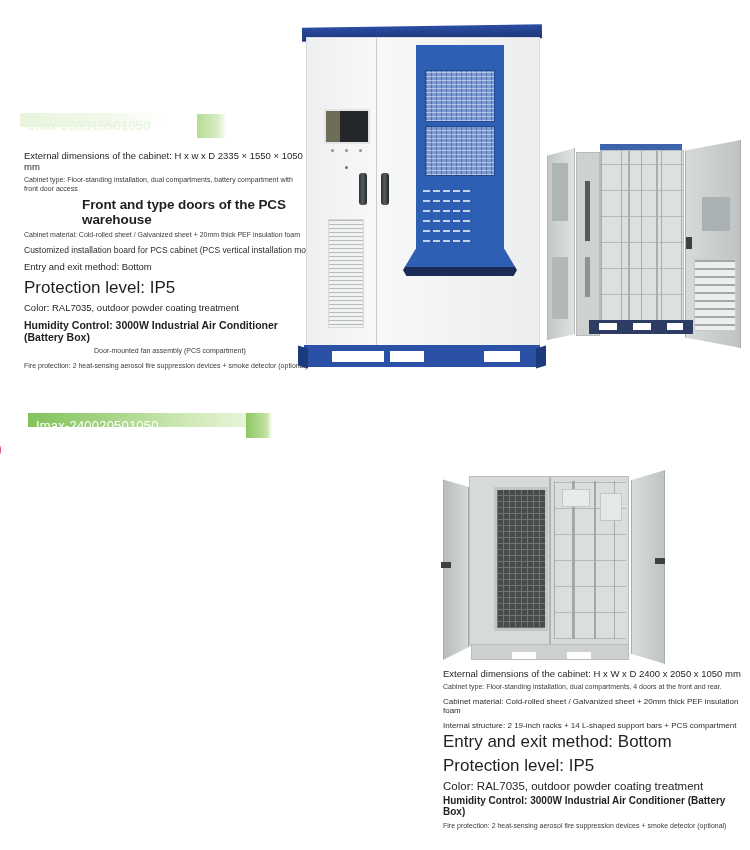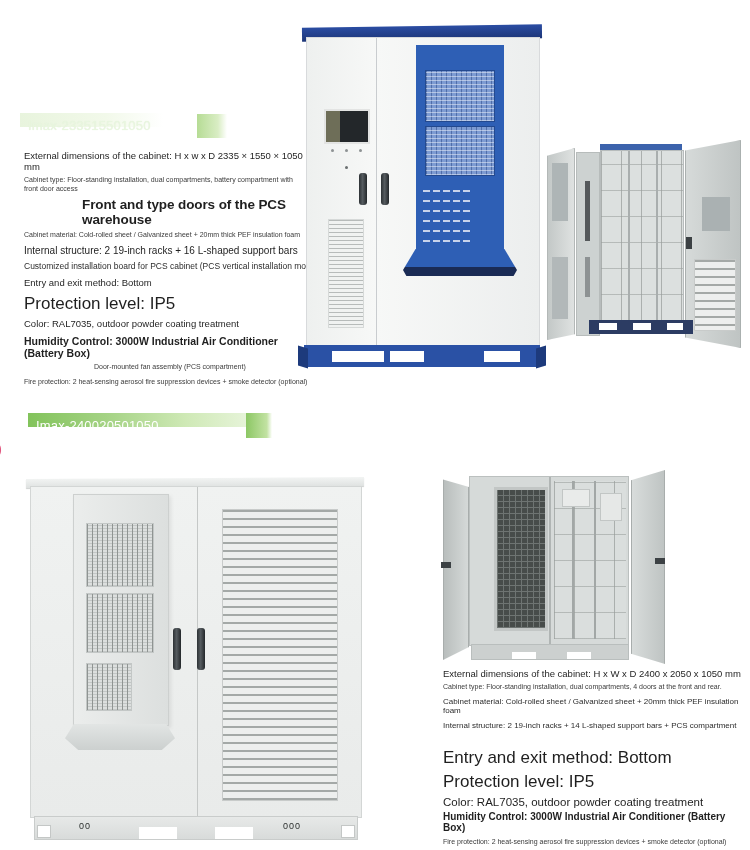--- a/index.html
+++ b/index.html
@@ -22,21 +22,21 @@
   .pink-mark{left:-3px;top:440px;color:#e0557e;font-size:15px;}
 
   
   .specs{position:absolute;color:#1f1f1f;}
   .specs1{left:24px;top:150px;width:296px;}
   .specs2{left:443px;top:668px;width:302px;}
   .ln{display:block;}
   .ln-md {font-size:9.5px; margin-bottom:3px;}
   .ln-md2{font-size:10px;  margin-bottom:5px;}
   .ln-sm {font-size:8.5px; margin-bottom:6px;color:#2c2c2c;}
-  .ln-sm2{font-size:8px;   margin-bottom:18px;color:#2c2c2c;}
+  .ln-sm2{font-size:8px;   margin-bottom:2px;color:#2c2c2c;}
   .ln-xs {font-size:7px;   margin-bottom:4px;color:#3a3a3a;line-height:1.3;}
   .ln-heading{font-size:13.5px;font-weight:600;padding-left:58px;margin-bottom:3px;letter-spacing:-.1px;}
   .ln-lg {font-size:17px;  margin-bottom:4px;}
   .ln-lg2{font-size:11.5px;margin-bottom:3px;}
   .ln-sb {font-size:10.5px;font-weight:600;margin-bottom:3px;}
   .ln-sb2{font-size:10px;  font-weight:600;margin-bottom:4px;}
   .ln-indent{padding-left:70px;}
   .mb6{margin-bottom:6px;}
 
   
@@ -72,21 +72,20 @@
 <div class="page">
 
   <div class="badge badge-faint">Imax-233515501050</div>
   <div class="abs badge-sq1"></div>
 
   <div class="specs specs1">
     <span class="ln ln-md">External dimensions of the cabinet: H x w x D 2335 × 1550 × 1050 mm</span>
     <span class="ln ln-xs" style="width:278px">Cabinet type: Floor-standing installation, dual compartments, battery compartment with front door access</span>
     <span class="ln ln-heading">Front and type doors of the PCS warehouse</span>
     <span class="ln ln-xs mb6">Cabinet material: Cold-rolled sheet / Galvanized sheet + 20mm thick PEF insulation foam</span>
-    <span class="ln ln-md2">Internal structure: 2 19-inch racks + 16 L-shaped support bars</span>
     <span class="ln ln-sm">Customized installation board for PCS cabinet (PCS vertical installation mode)</span>
     <span class="ln ln-md mb6">Entry and exit method: Bottom</span>
     <span class="ln ln-lg">Protection level: IP5</span>
     <span class="ln ln-md mb6">Color: RAL7035, outdoor powder coating treatment</span>
     <span class="ln ln-sb">Humidity Control: 3000W Industrial Air Conditioner (Battery Box)</span>
     <span class="ln ln-xs ln-indent mb6">Door-mounted fan assembly (PCS compartment)</span>
     <span class="ln ln-xs">Fire protection: 2 heat-sensing aerosol fire suppression devices + smoke detector (optional)</span>
   </div>
 
   <div class="abs" style="left:298px;top:18px;width:248px;height:362px">
@@ -143,46 +142,20 @@
       <div class="abs" style="left:10px;top:3px;width:18px;height:7px;background:#fff"></div>
       <div class="abs" style="left:44px;top:3px;width:18px;height:7px;background:#fff"></div>
       <div class="abs" style="left:78px;top:3px;width:16px;height:7px;background:#fff"></div>
     </div>
   </div>
 
   <div class="abs pink-mark">)</div>
   <div class="badge badge-strong">Imax-240020501050</div>
   <div class="abs badge-sq2"></div>
 
-  <div class="abs" style="left:18px;top:460px;width:354px;height:388px">
-    <div class="abs" style="left:8px;top:18px;width:338px;height:9px;background:linear-gradient(180deg,#f2f4f3,#dfe2e1);box-shadow:0 1px 1px #cfd2d1;transform:rotate(-.3deg)"></div>
-    <div class="abs" style="left:12px;top:26px;width:330px;height:330px;background:linear-gradient(180deg,#f0f2f1,#e9ebea);border:1px solid #d3d6d5">
-      <div class="abs" style="left:166px;top:0;width:1px;height:100%;background:#c5c8c7"></div>
-
-      <div class="abs" style="left:42px;top:7px;width:94px;height:230px;background:linear-gradient(90deg,#ebedec,#dcdfde);border:1px solid #cdd0cf;box-shadow:2px 2px 4px rgba(0,0,0,.08)">
-        <div class="mesh-grey abs" style="left:12px;top:28px;width:66px;height:62px"></div>
-        <div class="mesh-grey abs" style="left:12px;top:98px;width:66px;height:58px"></div>
-        <div class="mesh-grey abs" style="left:12px;top:168px;width:44px;height:46px"></div>
-      </div>
-      <div class="abs" style="left:34px;top:237px;width:110px;height:26px;background:linear-gradient(180deg,#e2e5e4,#ccd0cf);clip-path:polygon(8% 0,92% 0,100% 55%,88% 100%,12% 100%,0 55%)"></div>
-
-      <div class="handle abs" style="left:142px;top:141px;width:8px;height:42px"></div>
-      <div class="handle abs" style="left:166px;top:141px;width:8px;height:42px"></div>
-
-      <div class="louver abs" style="left:191px;top:22px;width:114px;height:290px"></div>
-    </div>
-    <div class="abs" style="left:16px;top:356px;width:322px;height:22px;background:linear-gradient(180deg,#e7e9e8,#d8dbda);border:1px solid #c9cccb">
-      <div class="abs" style="left:104px;top:10px;width:38px;height:12px;background:#fff"></div>
-      <div class="abs" style="left:180px;top:10px;width:38px;height:12px;background:#fff"></div>
-      <div class="abs" style="left:2px;top:8px;width:12px;height:11px;background:#fff;border:1px solid #c4c7c6"></div>
-      <div class="abs" style="right:2px;top:8px;width:12px;height:11px;background:#fff;border:1px solid #c4c7c6"></div>
-      <span class="abs" style="left:44px;top:4px;font-size:9px;color:#2b2f2e;letter-spacing:1px">00</span>
-      <span class="abs" style="left:248px;top:4px;font-size:9px;color:#2b2f2e;letter-spacing:1px">000</span>
-    </div>
-  </div>
 
   <div class="abs" style="left:441px;top:466px;width:224px;height:200px">
     <div class="abs hlines" style="left:2px;top:8px;width:24px;height:184px;background:linear-gradient(90deg,#b9bebd,#d5d9d8);clip-path:polygon(0 3%,100% 7%,100% 93%,0 100%);border:1px solid #a8adac"></div>
     <div class="abs" style="left:0;top:96px;width:10px;height:6px;background:#3c4144"></div>
     <div class="abs" style="left:28px;top:10px;width:158px;height:168px;background:#d6dad9;border:1px solid #bbc0bf">
       <div class="abs" style="left:79px;top:0;width:2px;height:100%;background:#b0b5b4"></div>
       <div class="grid-dark abs" style="left:24px;top:10px;width:48px;height:138px"></div>
       <div class="abs rail-lines" style="left:84px;top:4px;width:72px;height:158px;background-color:#dadedd">
         <div class="abs" style="left:18px;top:0;width:2px;height:100%;background:#a2a7a6"></div>
         <div class="abs" style="left:40px;top:0;width:2px;height:100%;background:#a2a7a6"></div>

